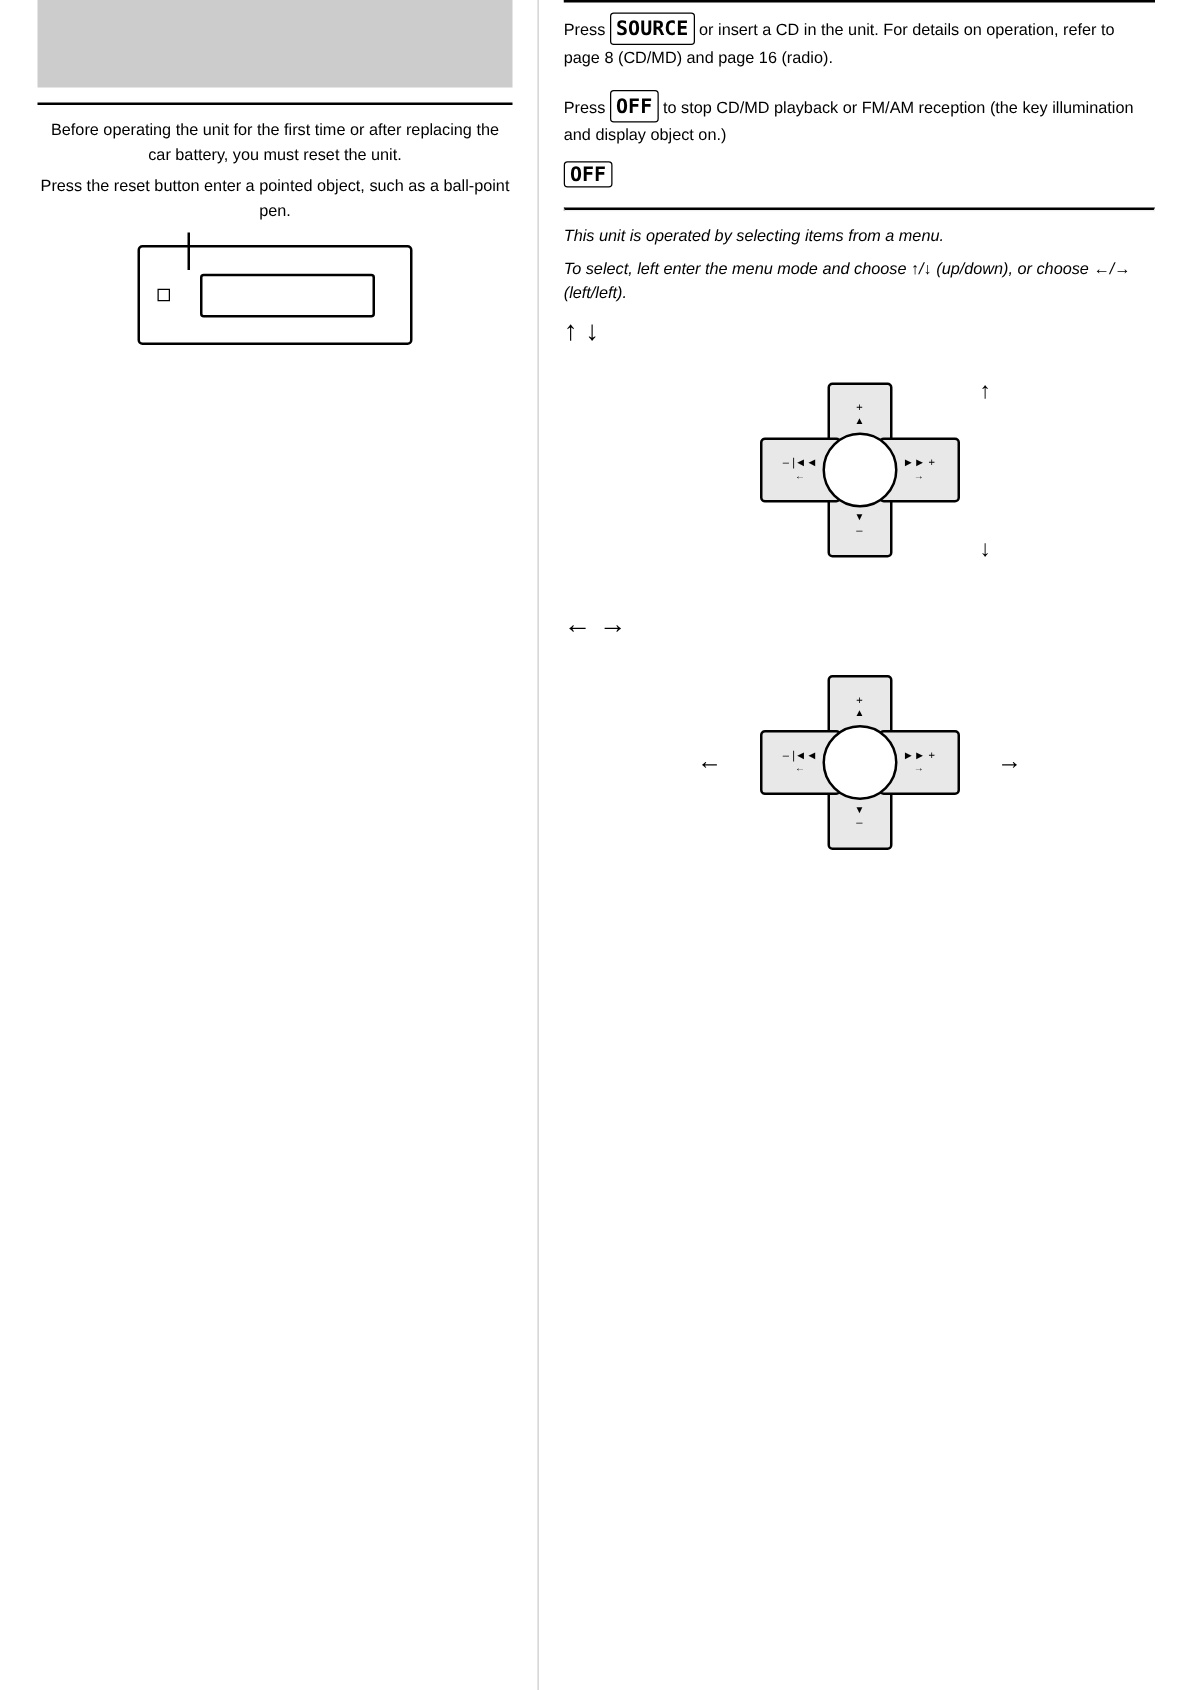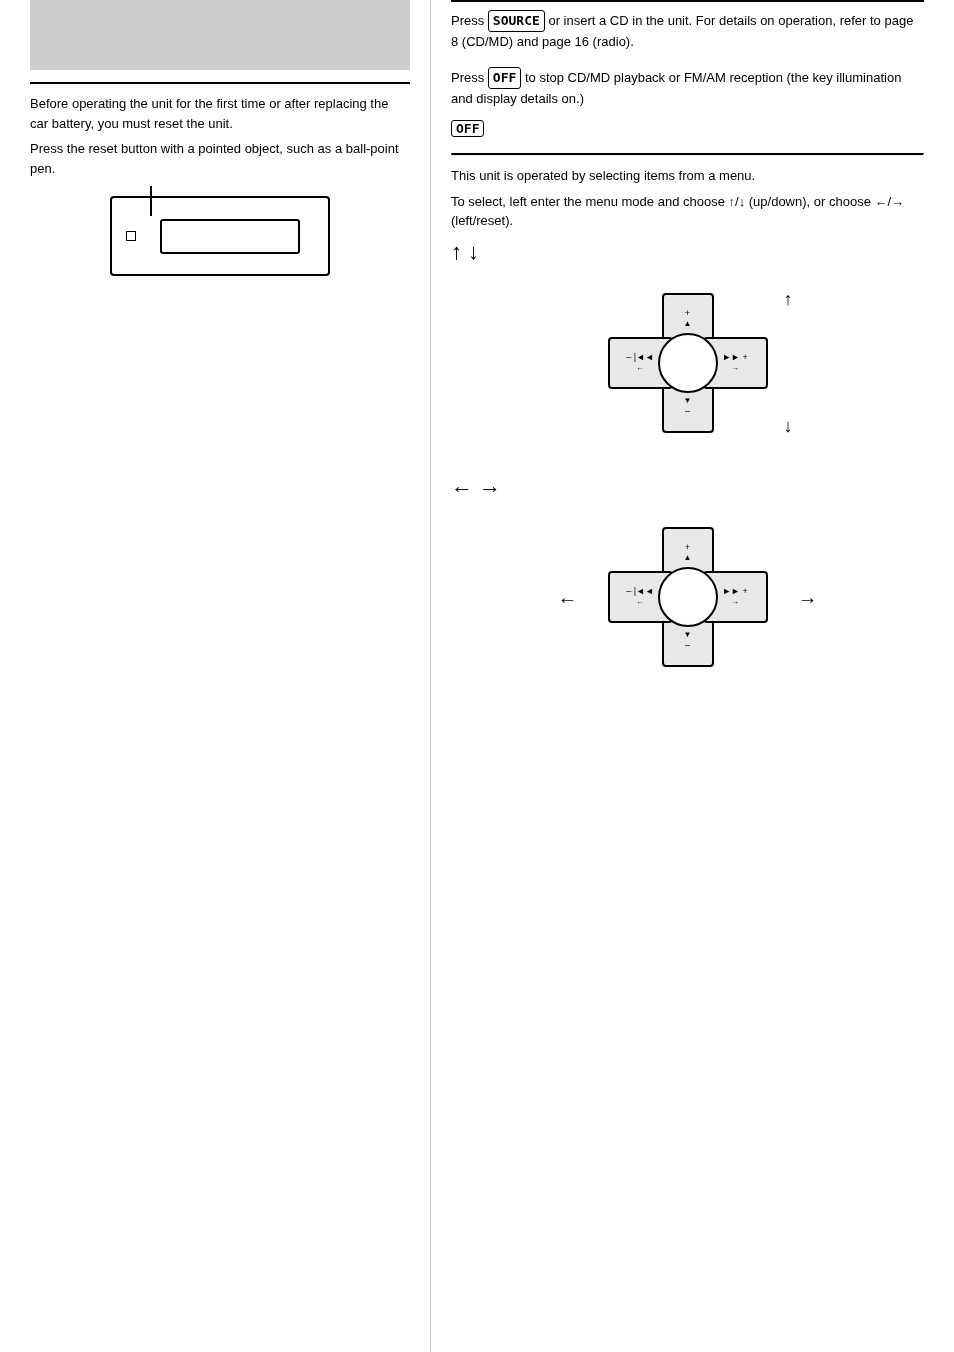--- a/index.html
+++ b/index.html
@@ -18,20 +18,21 @@
       min-height: 1352px;
       display: flex;
       flex-direction: row;
     }
 
     
     .left-col {
       width: 430px;
       padding: 0 20px 0 30px;
       position: relative;
+      text-align: center;
     }
 
     
     .right-col {
       width: 524px;
       padding: 0 30px 0 20px;
       border-left: 1px solid #ccc;
       position: relative;
     }
 
@@ -52,21 +53,21 @@
     p {
       margin-bottom: 6px;
       line-height: 1.5;
     }
 
     .badge {
       display: inline-block;
       border: 1.5px solid #000;
       border-radius: 3px;
       padding: 0 4px;
-      font-size: 13px;
+      font-size: 16px;
       font-weight: bold;
       font-family: monospace;
     }
 
     
     .reset-diagram {
       margin: 18px auto;
       width: 220px;
       height: 80px;
       border: 2px solid #000;
@@ -168,20 +169,21 @@
       margin: 8px 0 4px 0;
     }
 
     .arrows-leftright {
       font-size: 22px;
       margin: 8px 0 4px 0;
     }
 
     .dpad-section {
       margin-top: 10px;
+      font-style: italic;
     }
 
     .right-col-top-bar {
       border-top: 2px solid #000;
       margin-bottom: 8px;
       padding-top: 0;
     }
 
     .section-block {
       margin-bottom: 16px;
@@ -214,21 +216,21 @@
 
 <div class="page">
 
   <div class="left-col">
     <div class="gray-header"></div>
 
     <hr class="section-divider">
 
     <div class="section-block">
       <p>Before operating the unit for the first time or after replacing the car battery, you must reset the unit.</p>
-      <p>Press the reset button with a pointed object, such as a ball-point pen.</p>
+      <p>Press the reset button enter a pointed object, such as a ball-point pen.</p>
 
       <div class="reset-diagram">
         <div class="reset-needle"></div>
         <div class="small-square"></div>
         <div class="inner-rect"></div>
       </div>
     </div>
   </div>
 
   <div class="right-col">
@@ -240,33 +242,33 @@
         <span>Press </span>
         <span class="badge">SOURCE</span>
         <span> or insert a CD in the unit. For details on operation, refer to page 8 (CD/MD) and page 16 (radio).</span>
       </p>
     </div>
 
     <div class="section-block">
       <p>
         <span>Press </span>
         <span class="badge">OFF</span>
-        <span> to stop CD/MD playback or FM/AM reception (the key illumination and display details on.)</span>
+        <span> to stop CD/MD playback or FM/AM reception (the key illumination and display object on.)</span>
       </p>
       <div class="off-badge-line">
         <span class="badge">OFF</span>
       </div>
     </div>
 
     <hr class="menu-section-divider">
 
     <div class="section-block dpad-section">
       <p>This unit is operated by selecting items from a menu.</p>
       <p>
-        <span>To select, left enter the menu mode and choose </span><span>↑/↓</span><span> (up/down), or choose </span><span>←/→</span><span> (left/reset).</span>
+        <span>To select, left enter the menu mode and choose </span><span>↑/↓</span><span> (up/down), or choose </span><span>←/→</span><span> (left/left).</span>
       </p>
 
       <div class="arrows-updown">↑ ↓</div>
 
       <div style="position:relative; width:230px; margin: 8px auto 20px auto;">
 
         <div style="position:absolute; right:10px; top:16px; font-size:18px;">↑</div>
 
         <div style="position:absolute; right:10px; bottom:16px; font-size:18px;">↓</div>
 

